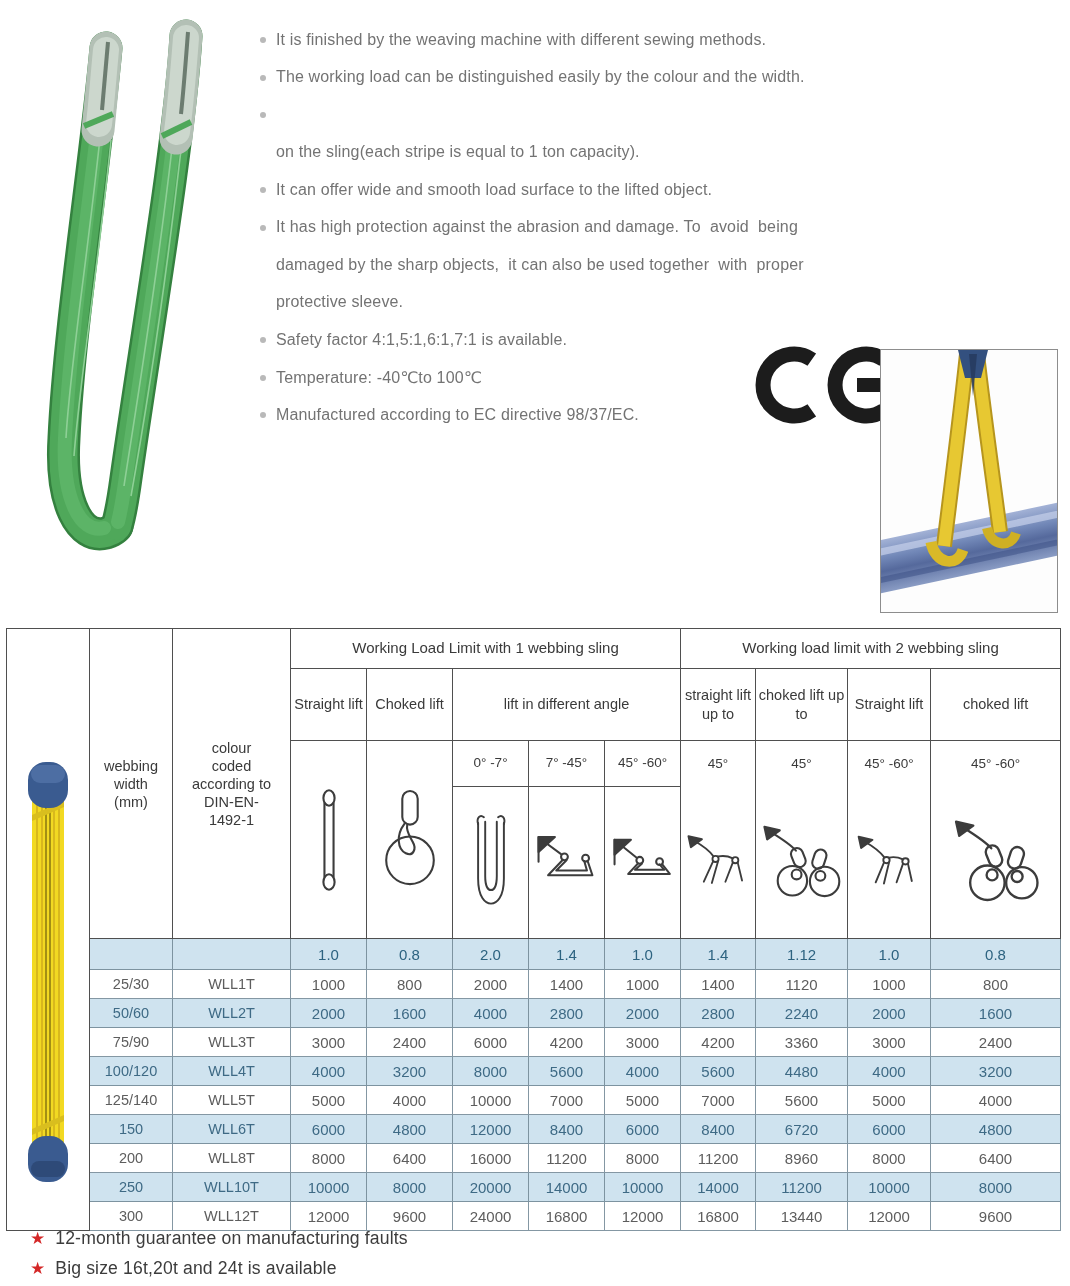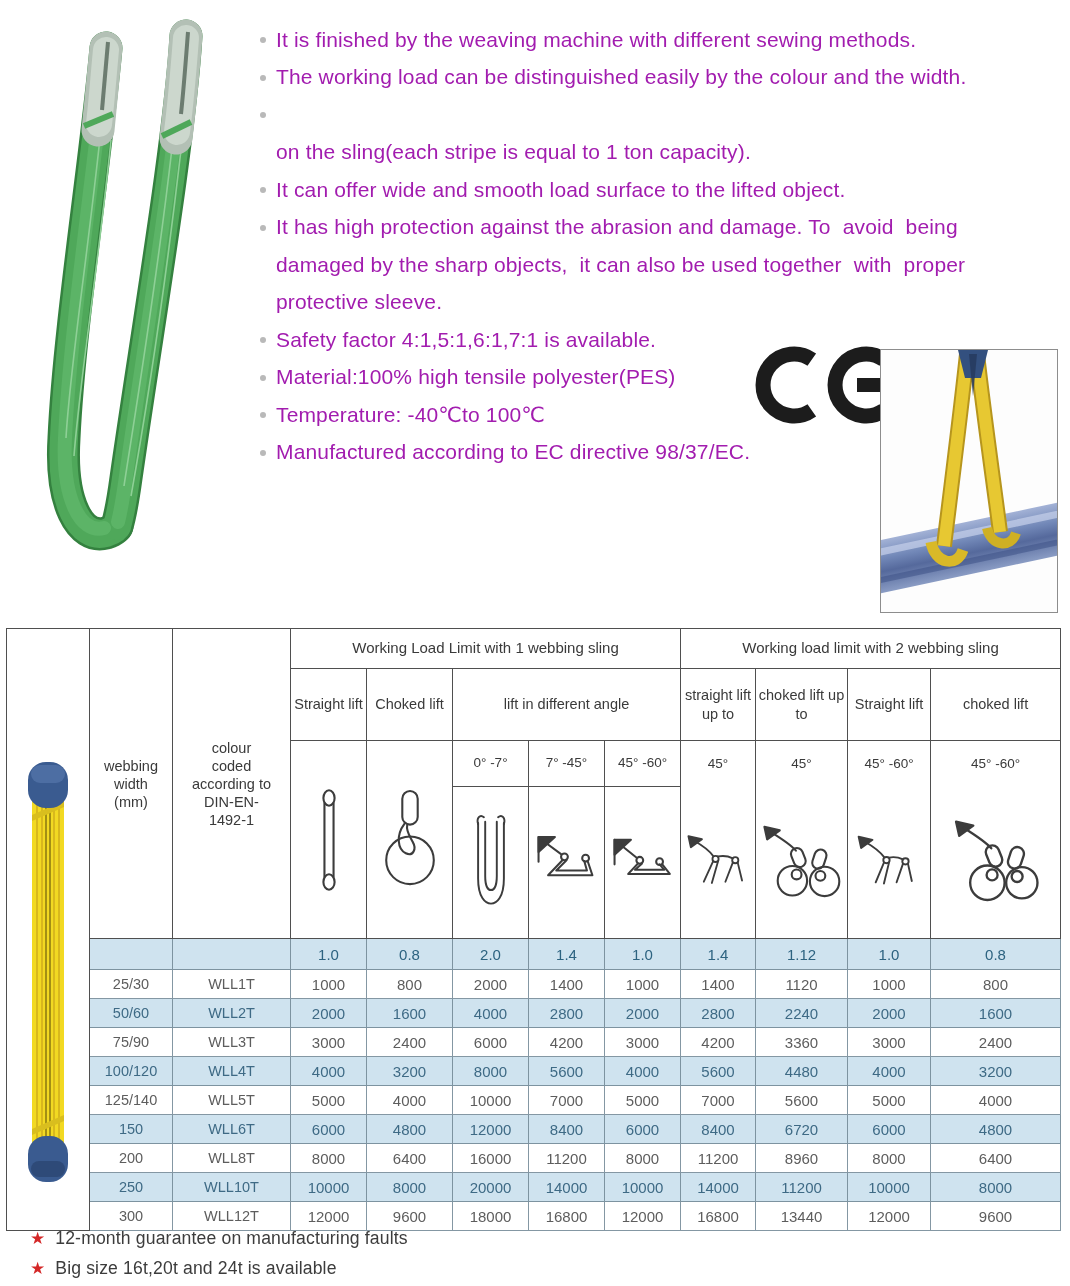--- a/index.html
+++ b/index.html
@@ -8,21 +8,21 @@
   .page{position:relative;width:1070px;height:1286px;background:#fff;overflow:hidden;}
 
   
   .green-photo{position:absolute;left:14px;top:8px;width:240px;height:560px;}
 
   
   .features{position:absolute;left:260px;top:21px;width:720px;}
   .feat-line{display:flex;align-items:center;height:37.5px;white-space:pre;}
   .fbullet{flex:0 0 6px;width:6px;height:6px;border-radius:50%;background:#b9b9b9;margin-right:10px;margin-top:1px;}
   .fbullet.hidden{visibility:hidden;}
-  .ftxt{font-size:21px;color:#a21caf;letter-spacing:.15px;}
+  .ftxt{font-size:16px;color:#737373;letter-spacing:.15px;}
 
   
   .ce{position:absolute;left:754px;top:338px;width:150px;height:96px;}
 
   
   .pipe-photo{position:absolute;left:880px;top:349px;width:176px;height:262px;border:1px solid #8d8d8d;background:#fdfdfd;overflow:hidden;}
 
   
   table.spec{position:absolute;left:6px;top:628px;width:1054px;border-collapse:collapse;table-layout:fixed;}
   table.spec td{padding:0;text-align:center;vertical-align:middle;}
@@ -84,21 +84,20 @@
   <div class="features" id="features">
       <div class="feat-line"><span class="fbullet"></span><span class="ftxt">It is finished by the weaving machine with different sewing methods.</span></div>
       <div class="feat-line"><span class="fbullet"></span><span class="ftxt">The working load can be distinguished easily by the colour and the width.</span></div>
       <div class="feat-line"><span class="fbullet"></span></div>
       <div class="feat-line"><span class="fbullet hidden"></span><span class="ftxt">on the sling(each stripe is equal to 1 ton capacity).</span></div>
       <div class="feat-line"><span class="fbullet"></span><span class="ftxt">It can offer wide and smooth load surface to the lifted object.</span></div>
       <div class="feat-line"><span class="fbullet"></span><span class="ftxt">It has high protection against the abrasion and damage. To  avoid  being</span></div>
       <div class="feat-line"><span class="fbullet hidden"></span><span class="ftxt">damaged by the sharp objects,  it can also be used together  with  proper</span></div>
       <div class="feat-line"><span class="fbullet hidden"></span><span class="ftxt">protective sleeve.</span></div>
       <div class="feat-line"><span class="fbullet"></span><span class="ftxt">Safety factor 4:1,5:1,6:1,7:1 is available.</span></div>
-      <div class="feat-line"><span class="fbullet"></span><span class="ftxt">Material:100% high tensile polyester(PES)</span></div>
       <div class="feat-line"><span class="fbullet"></span><span class="ftxt">Temperature: -40℃to 100℃</span></div>
       <div class="feat-line"><span class="fbullet"></span><span class="ftxt">Manufactured according to EC directive 98/37/EC.</span></div>
     </div>
 
   <div class="ce">
     <svg viewBox="0 0 150 95" width="150" height="95">
       <path d="M57.8,21.6 A31,31 0 1 0 57.8,72.4" fill="none" stroke="#1c1c1c" stroke-width="15"></path>
       <path d="M129.8,21.6 A31,31 0 1 0 129.8,72.4" fill="none" stroke="#1c1c1c" stroke-width="15"></path>
       <path d="M103,47 L137,47" stroke="#1c1c1c" stroke-width="14"></path>
     </svg>
@@ -452,21 +451,21 @@
           <td class="bd v">14000</td>
           <td class="bd v">11200</td>
           <td class="bd v">10000</td>
           <td class="bd v">8000</td>
         </tr>
         <tr class="" style="height: 28px;">
           <td class="bd w">300</td>
           <td class="bd w">WLL12T</td>
           <td class="bd v">12000</td>
           <td class="bd v">9600</td>
-          <td class="bd v">18000</td>
+          <td class="bd v">24000</td>
           <td class="bd v">16800</td>
           <td class="bd v">12000</td>
           <td class="bd v">16800</td>
           <td class="bd v">13440</td>
           <td class="bd v">12000</td>
           <td class="bd v">9600</td>
         </tr>
       </tbody>
   </table>
 

